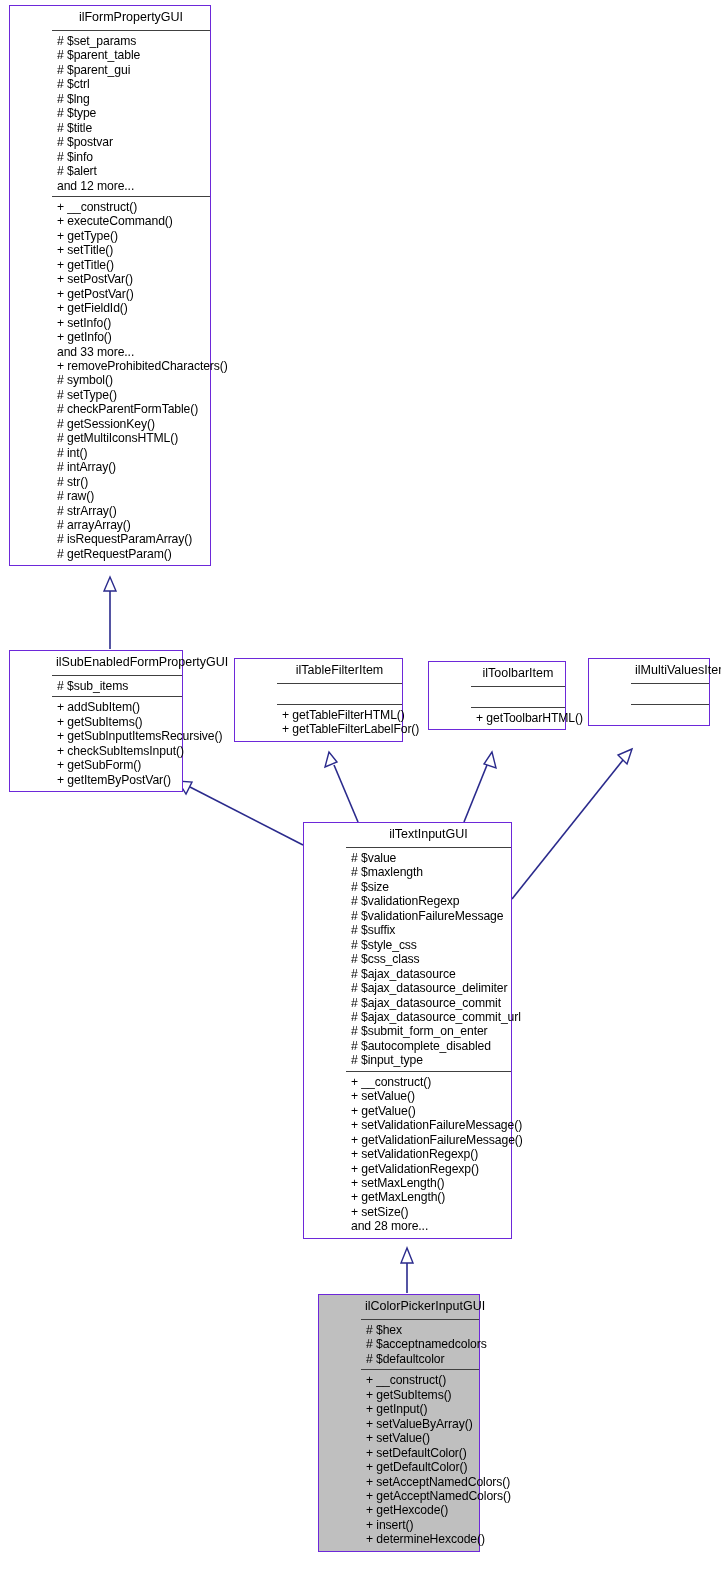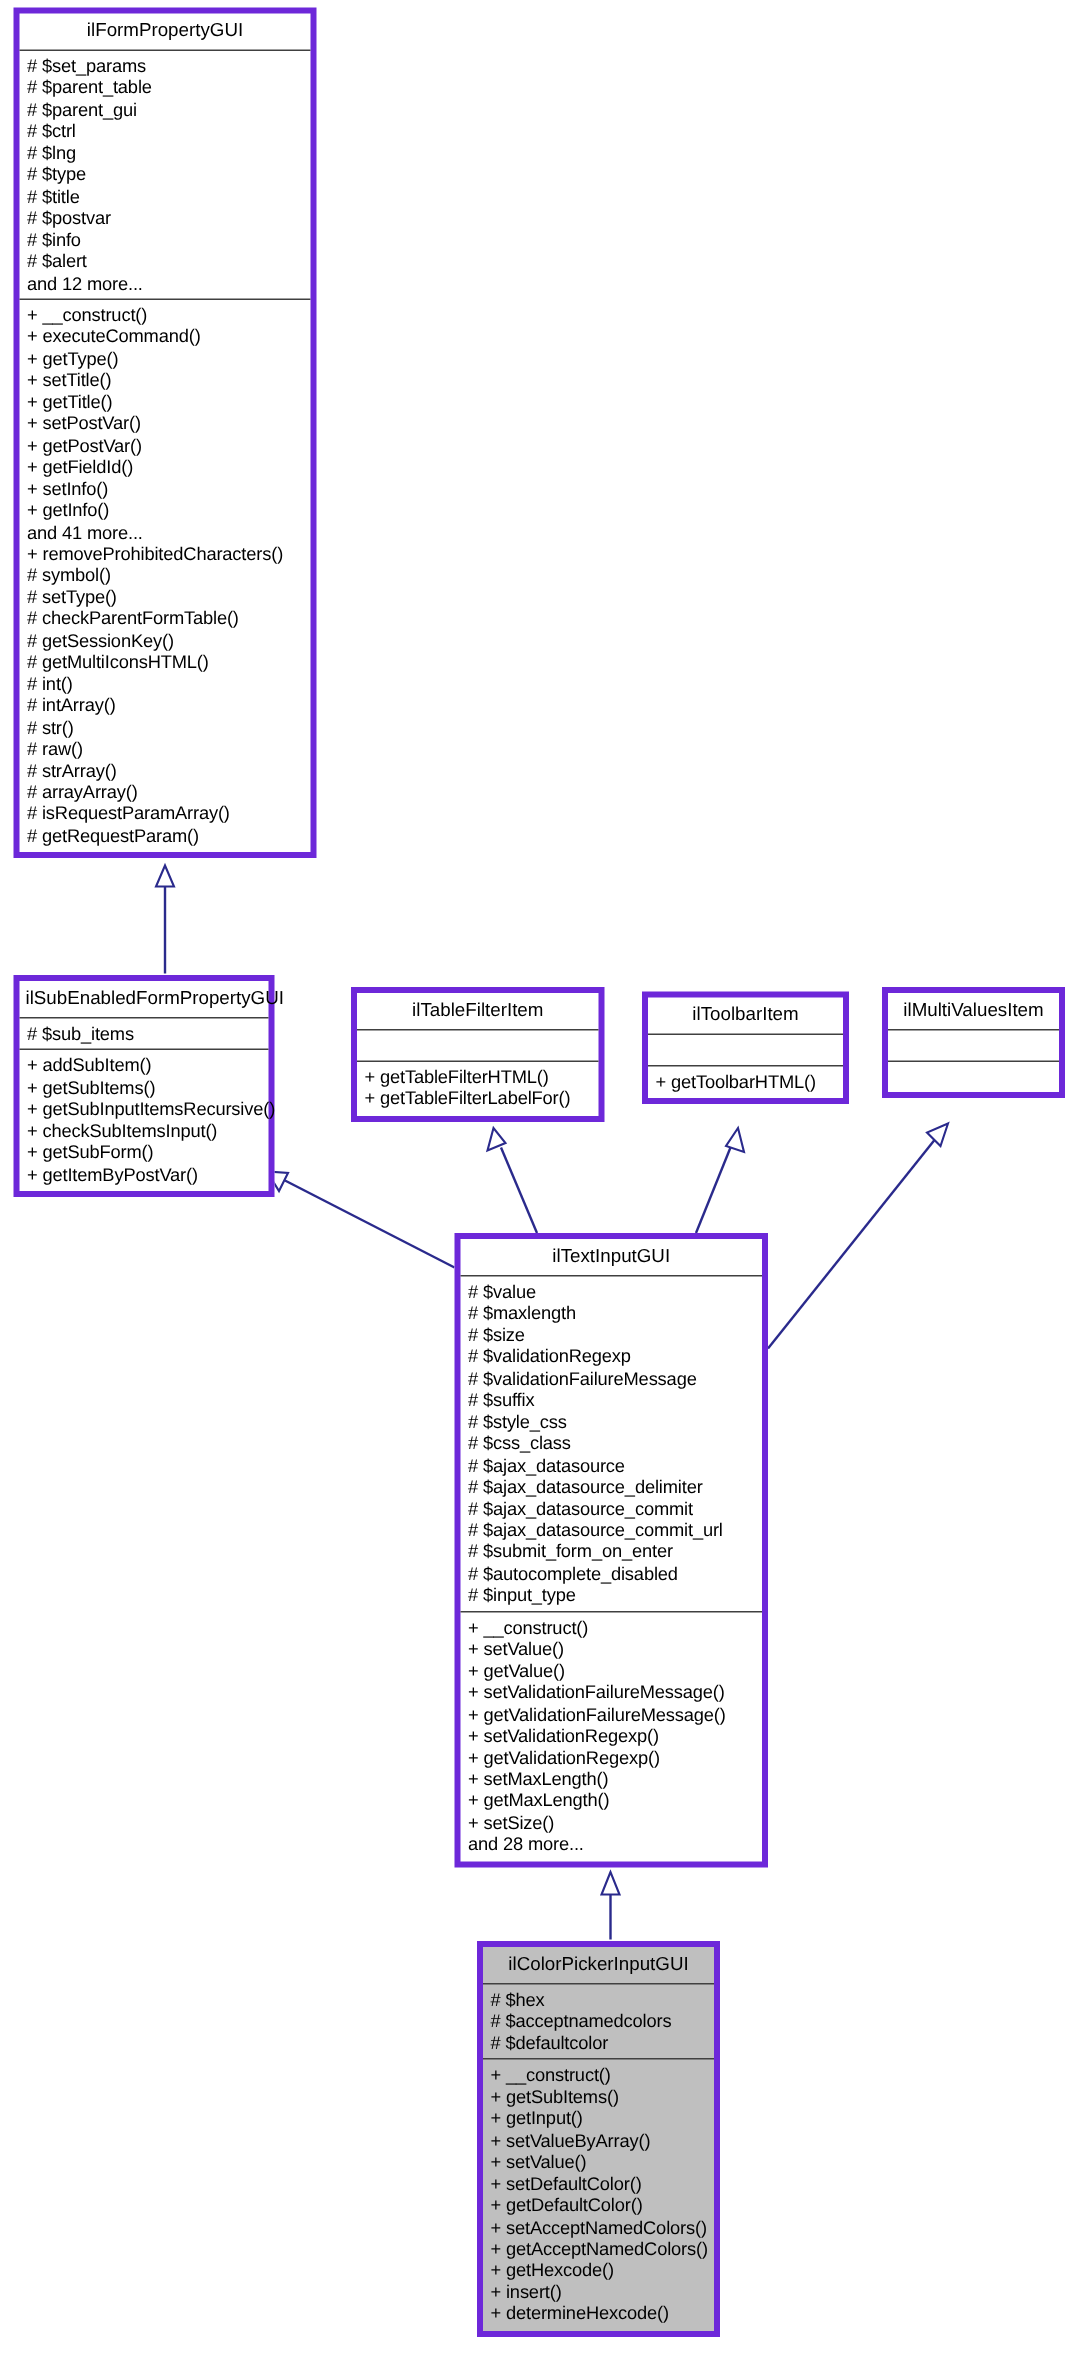--- a/index.html
+++ b/index.html
@@ -23,23 +23,24 @@
     position: absolute;
     left: 0;
     top: 0;
     width: 721px;
     height: 1579px;
     pointer-events: none;
   }
   .uml-class {
     position: absolute;
     box-sizing: border-box;
-    border: 4px solid #6d28d9;
+    border: 1px solid #6d28d9;
     background: #ffffff;
     z-index: 2;
+    padding-left: 42px;
   }
   .uml-class.filled {
     background: #bfbfbf;
   }
   .uml-title {
     text-align: center;
     font-size: 12.5px;
     line-height: 15px;
     color: #000000;
     padding: 4px 4px 5px 4px;
@@ -125,21 +126,21 @@
         <div class="member">+ __construct()</div>
         <div class="member">+ executeCommand()</div>
         <div class="member">+ getType()</div>
         <div class="member">+ setTitle()</div>
         <div class="member">+ getTitle()</div>
         <div class="member">+ setPostVar()</div>
         <div class="member">+ getPostVar()</div>
         <div class="member">+ getFieldId()</div>
         <div class="member">+ setInfo()</div>
         <div class="member">+ getInfo()</div>
-        <div class="member">and 41 more...</div>
+        <div class="member">and 33 more...</div>
         <div class="member">+ removeProhibitedCharacters()</div>
         <div class="member"># symbol()</div>
         <div class="member"># setType()</div>
         <div class="member"># checkParentFormTable()</div>
         <div class="member"># getSessionKey()</div>
         <div class="member"># getMultiIconsHTML()</div>
         <div class="member"># int()</div>
         <div class="member"># intArray()</div>
         <div class="member"># str()</div>
         <div class="member"># raw()</div>

